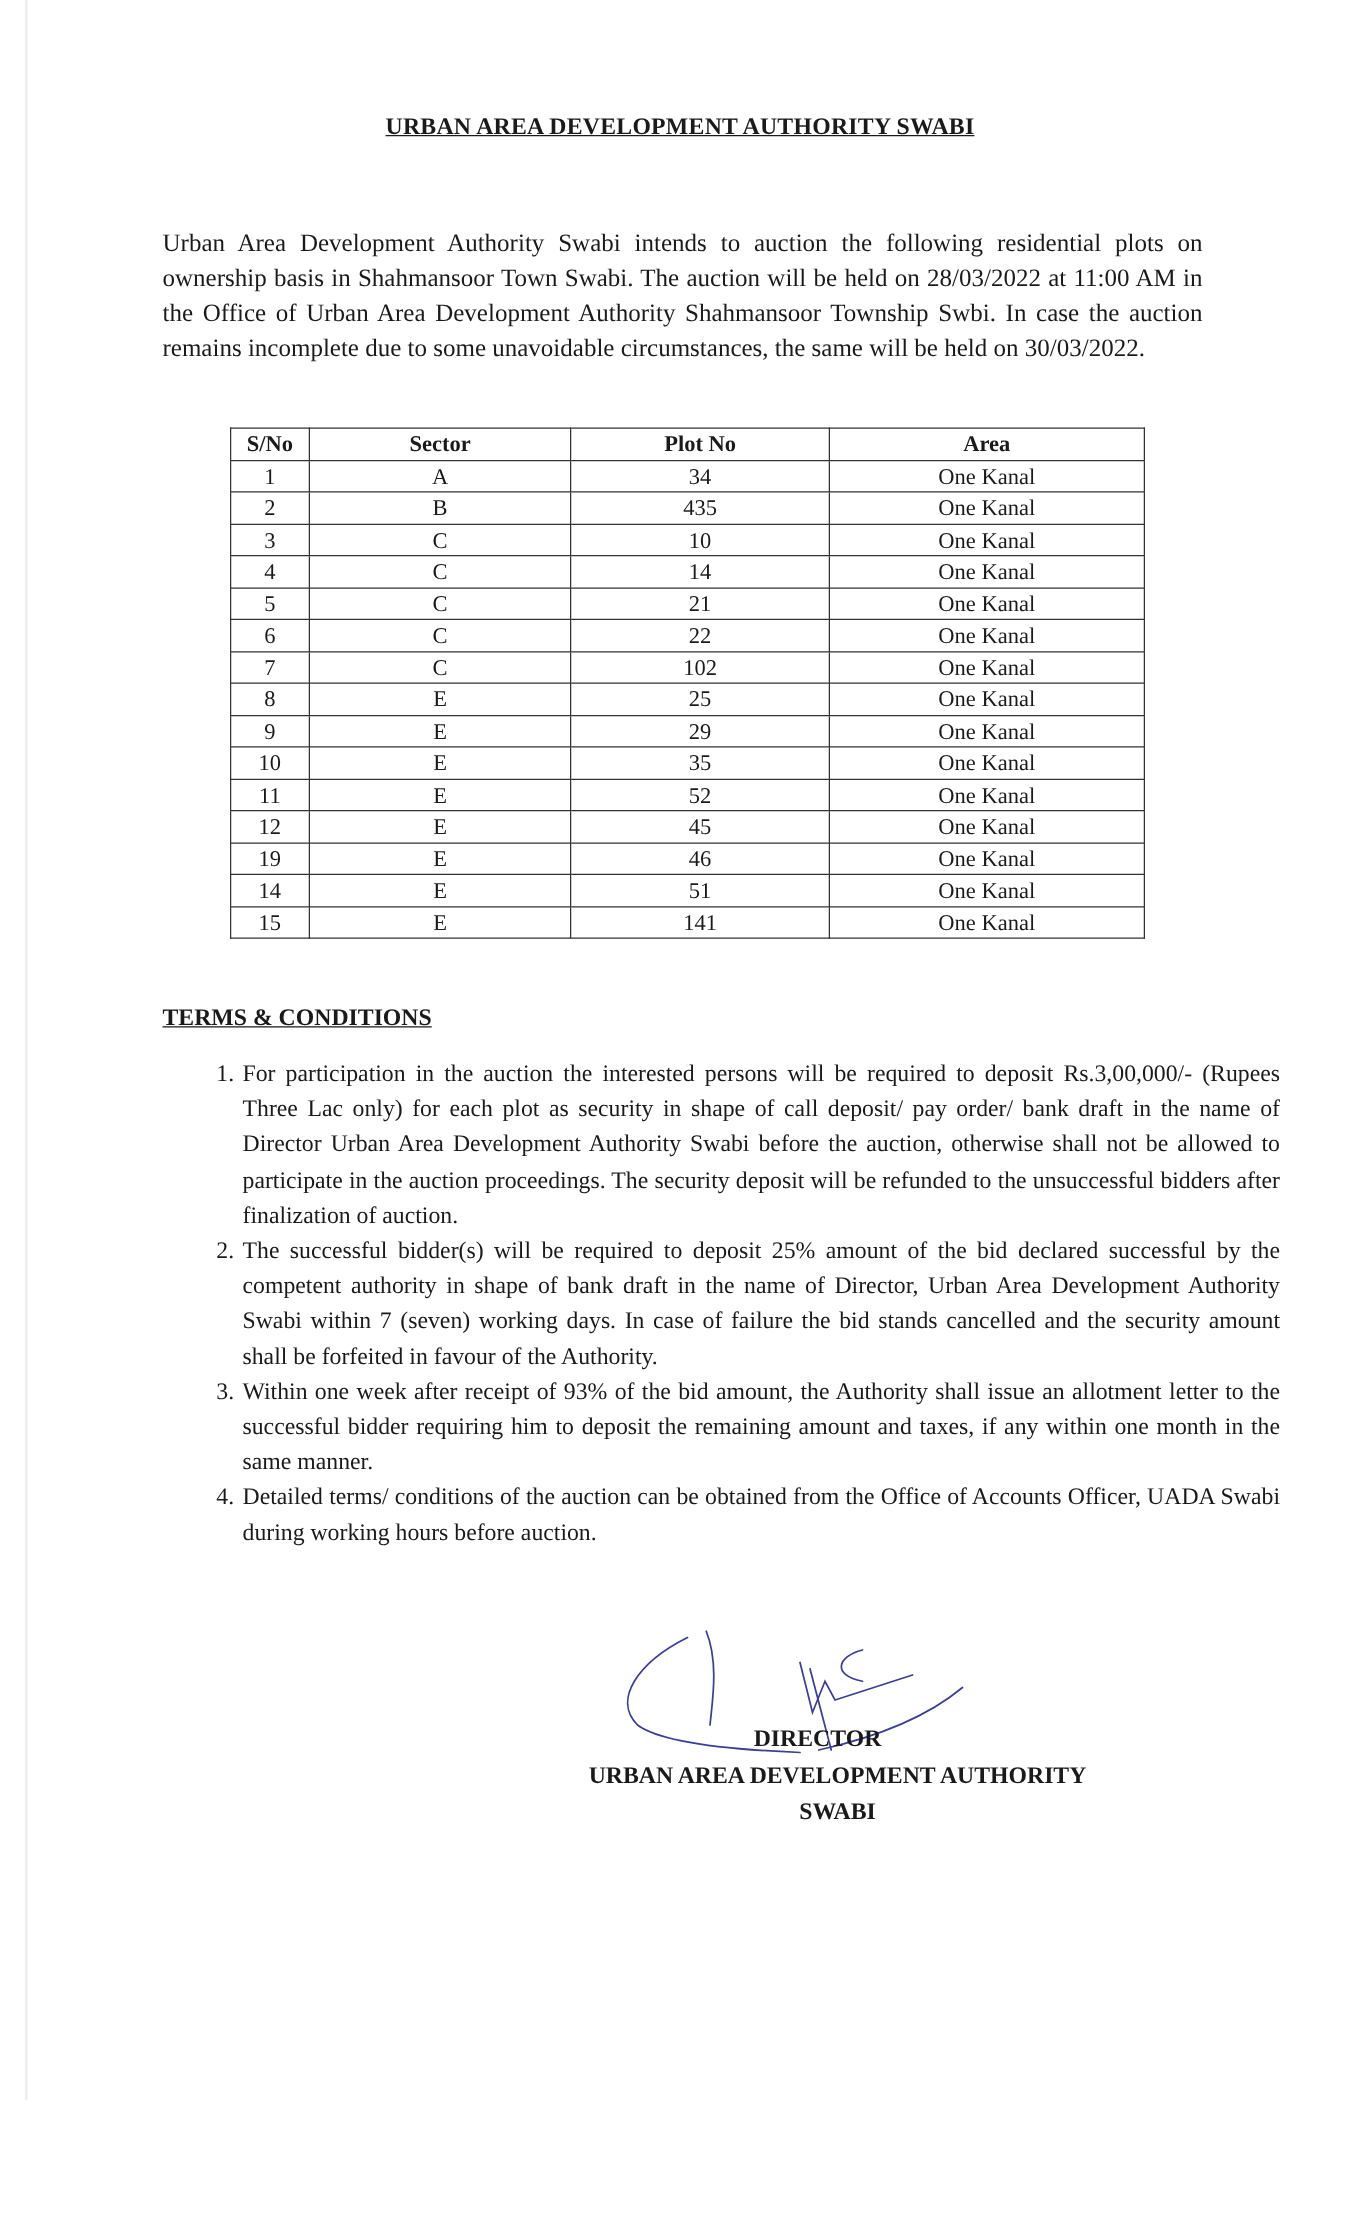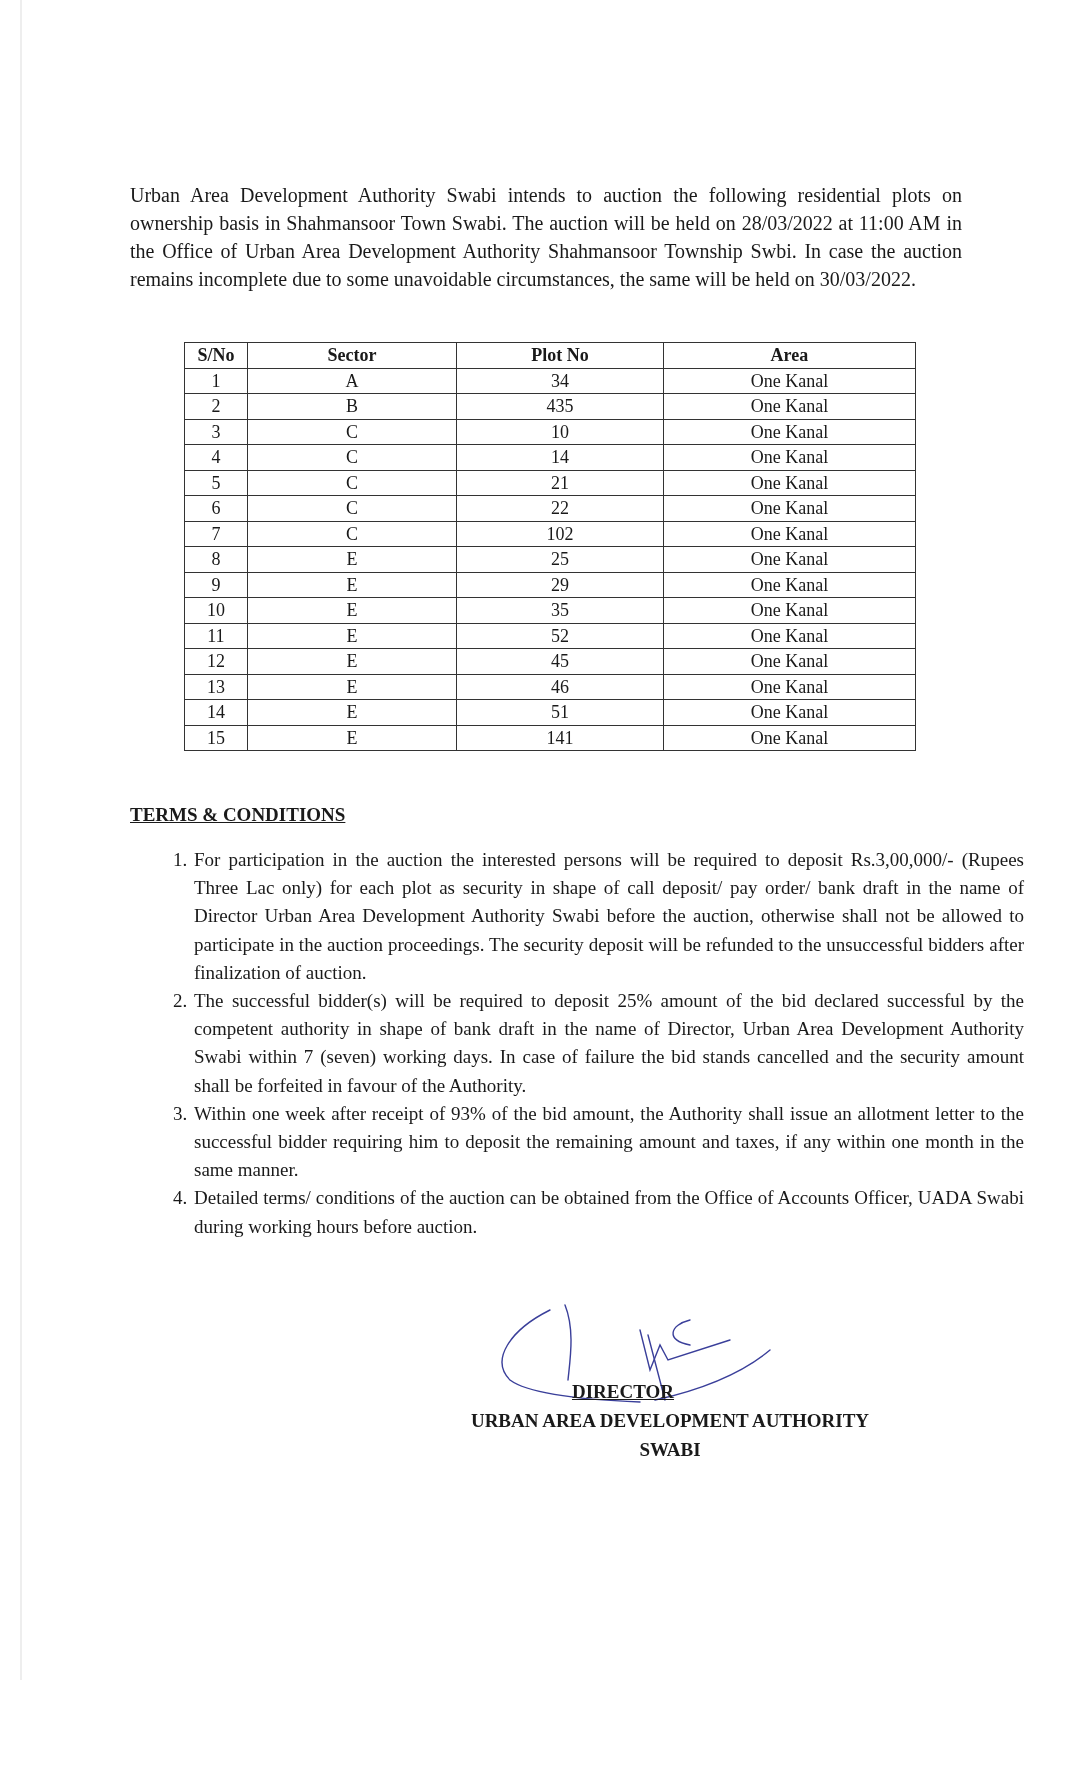--- a/index.html
+++ b/index.html
@@ -44,30 +44,31 @@
       position: absolute; left: 130px; top: 846px; width: 832px;
       margin: 0; padding: 0 0 0 62px;
       font-size: 19px; line-height: 28.2px; text-align: justify;
     }
     ol.terms li { padding-left: 2px; }
     .signature { position: absolute; left: 490px; top: 1300px; width: 320px; height: 110px; }
     .sign-block {
       position: absolute; left: 400px; width: 540px; text-align: center;
       font-weight: bold; font-size: 19px;
     }
-    .s1 { top: 1381px; left: 523px; width: 200px; text-decoration: underline; }
+    .s1 { top: 1381px; left: 554px; width: 200px; }
     .s2 { top: 1410px; }
     .s3 { top: 1439px; }
   </style>
 </head>
 <body>
 
 <div class="page">
   <div class="scan-edge"></div>
 
+  <div class="heading h1">URBAN AREA DEVELOPMENT AUTHORITY SWABI</div>
 
   <p class="intro" style="margin:0;">Urban Area Development Authority Swabi intends to auction the following residential plots on ownership basis in Shahmansoor Town Swabi. The auction will be held on 28/03/2022 at  11:00 AM in the Office of Urban Area Development Authority Shahmansoor Township Swbi. In case the auction remains incomplete due to some unavoidable circumstances, the same will be held on 30/03/2022.</p>
 
   <table class="plots">
     <thead>
       <tr>
         <th class="c1">S/No</th>
         <th class="c2">Sector</th>
         <th class="c3">Plot No</th>
         <th class="c4">Area</th>
@@ -140,21 +141,21 @@
           <td>52</td>
           <td>One Kanal</td>
         </tr>
         <tr>
           <td>12</td>
           <td>E</td>
           <td>45</td>
           <td>One Kanal</td>
         </tr>
         <tr>
-          <td>13</td>
+          <td>19</td>
           <td>E</td>
           <td>46</td>
           <td>One Kanal</td>
         </tr>
         <tr>
           <td>14</td>
           <td>E</td>
           <td>51</td>
           <td>One Kanal</td>
         </tr>

